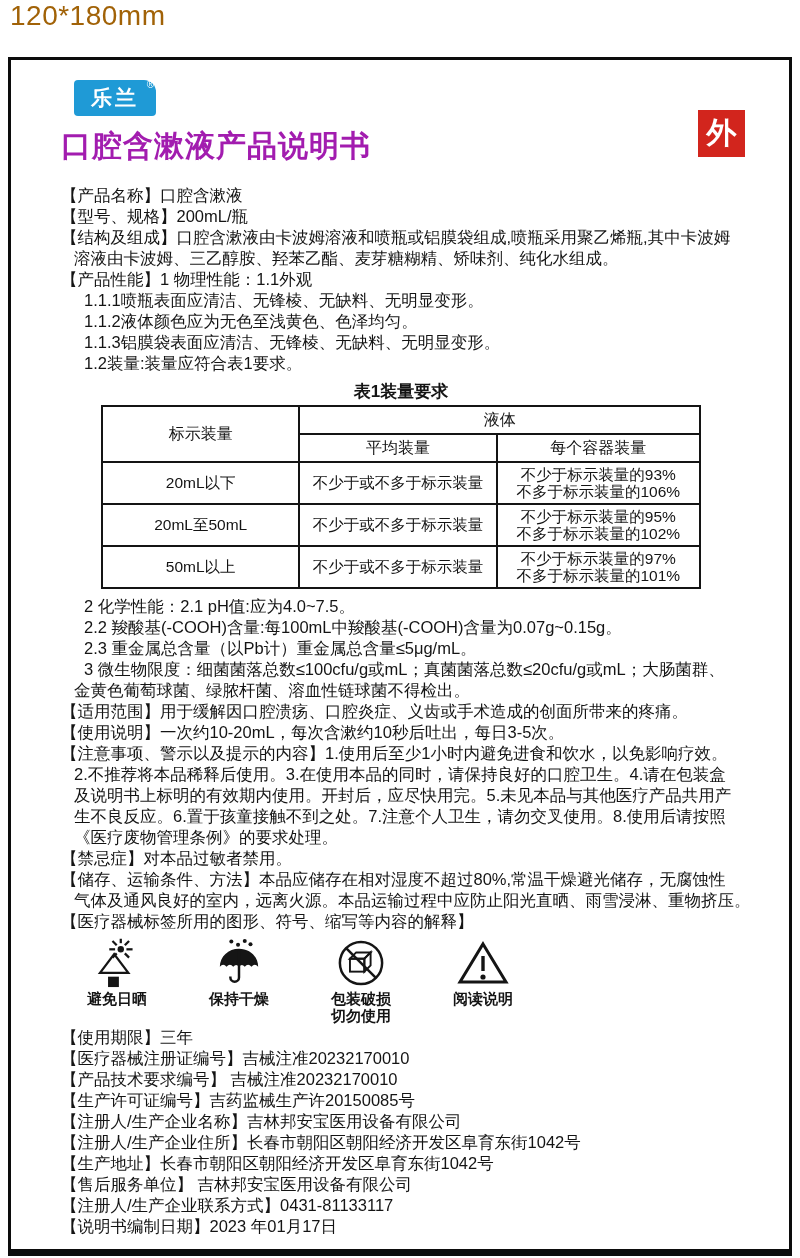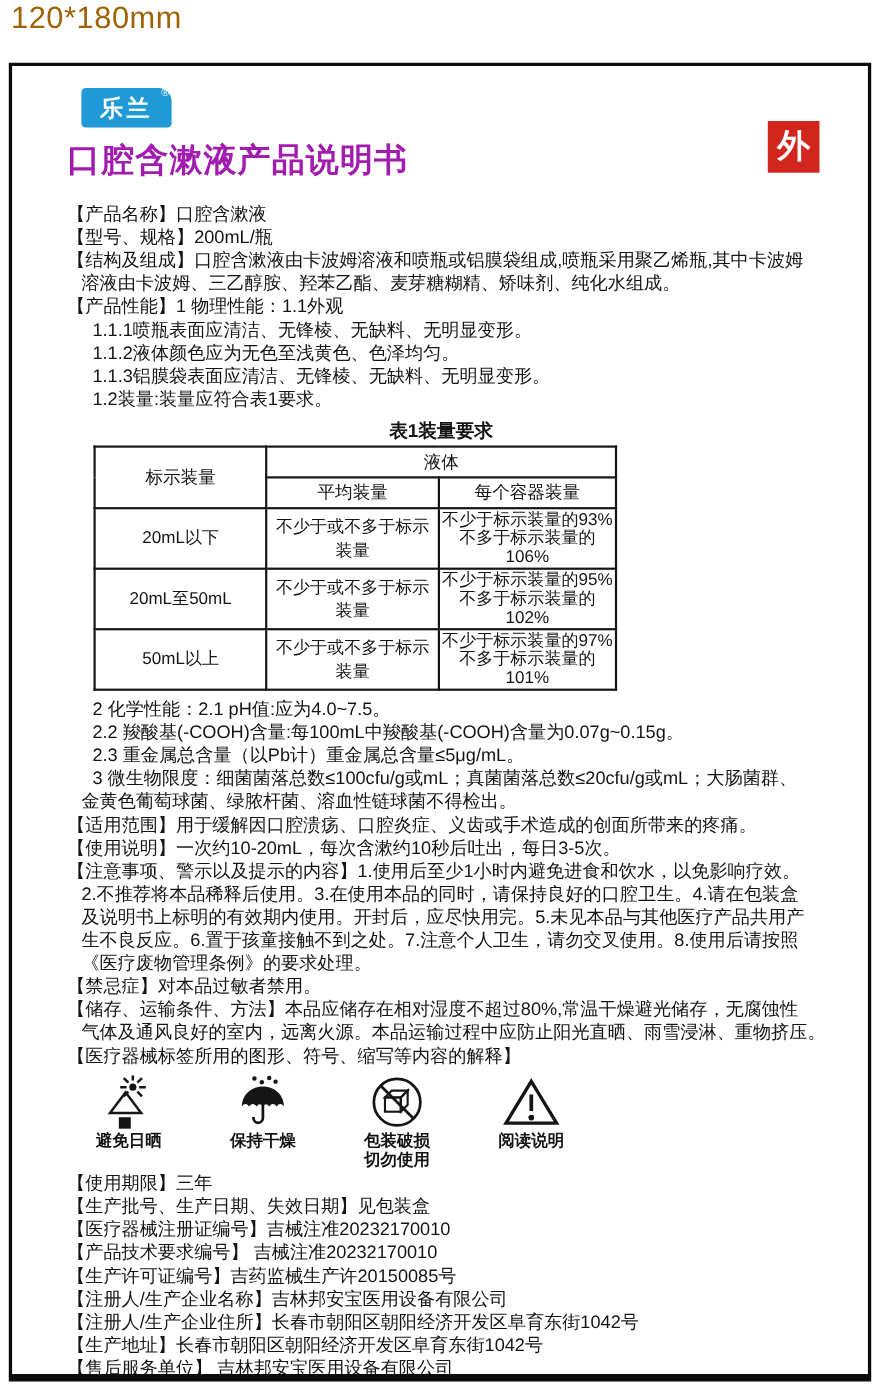--- a/index.html
+++ b/index.html
@@ -14,21 +14,21 @@
   .stamp{position:absolute;top:50px;right:44px;width:47px;height:47px;background:#d2251d;color:#fff;
          font-size:30px;font-weight:700;display:flex;align-items:center;justify-content:center;}
   .title{margin:6px 0 0 0;font-size:30px;font-weight:800;color:#a21caf;letter-spacing:1px;line-height:48px;}
   .textblock{margin-top:7px;}
   .tb-top{margin-top:15px;}
   .tb-bottom{margin-top:3px;}
   .line{font-size:16.5px;line-height:21px;white-space:nowrap;font-weight:500;}
   .ind1{padding-left:13px;}
   .ind2{padding-left:23px;}
   .table-caption{width:600px;margin:6px 0 2px 40px;text-align:center;font-size:17px;font-weight:600;}
-  table.fill-table{border-collapse:collapse;margin-left:24px;width:476px;table-layout:fixed;}
+  table.fill-table{border-collapse:collapse;margin-left:40px;width:600px;table-layout:fixed;}
   table.fill-table td{border:2px solid #141414;text-align:center;vertical-align:middle;
                       font-size:15.5px;padding:1px 2px;font-weight:500;}
   table.fill-table tr.hdr td{height:24px;font-size:16px;}
   table.fill-table tr.datarow td{height:38px;}
   .cell-line{display:block;line-height:17px;}
   .symbols{display:flex;align-items:flex-start;gap:38px;margin:6px 0 0 14px;}
   .sym{display:flex;flex-direction:column;align-items:center;width:84px;}
   .sym svg{height:50px;display:block;}
   .sym-label{font-size:15px;font-weight:700;margin-top:2px;white-space:pre-line;text-align:center;line-height:17px;}
   .sk{stroke:#151515;fill:none;}
@@ -170,21 +170,20 @@
         <path class="sk" stroke-width="3" d="M26,4 L49,42 L3,42 Z"></path>
         <line class="sk" stroke-width="3.4" x1="26" y1="16" x2="26" y2="31"></line>
         <circle class="fl" cx="26" cy="37" r="2.6"></circle>
       </svg>
       <div class="sym-label">阅读说明</div>
     </div>
   </div>
 
   <div class="textblock tb-bottom">
       <div class="line ind0">【使用期限】三年</div>
-      <div class="line ind0">【生产批号、生产日期、失效日期】见包装盒</div>
       <div class="line ind0">【医疗器械注册证编号】吉械注准20232170010</div>
       <div class="line ind0">【产品技术要求编号】 吉械注准20232170010</div>
       <div class="line ind0">【生产许可证编号】吉药监械生产许20150085号</div>
       <div class="line ind0">【注册人/生产企业名称】吉林邦安宝医用设备有限公司</div>
       <div class="line ind0">【注册人/生产企业住所】长春市朝阳区朝阳经济开发区阜育东街1042号</div>
       <div class="line ind0">【生产地址】长春市朝阳区朝阳经济开发区阜育东街1042号</div>
       <div class="line ind0">【售后服务单位】 吉林邦安宝医用设备有限公司</div>
       <div class="line ind0">【注册人/生产企业联系方式】0431-81133117</div>
       <div class="line ind0">【说明书编制日期】2023 年01月17日</div>
     </div>

